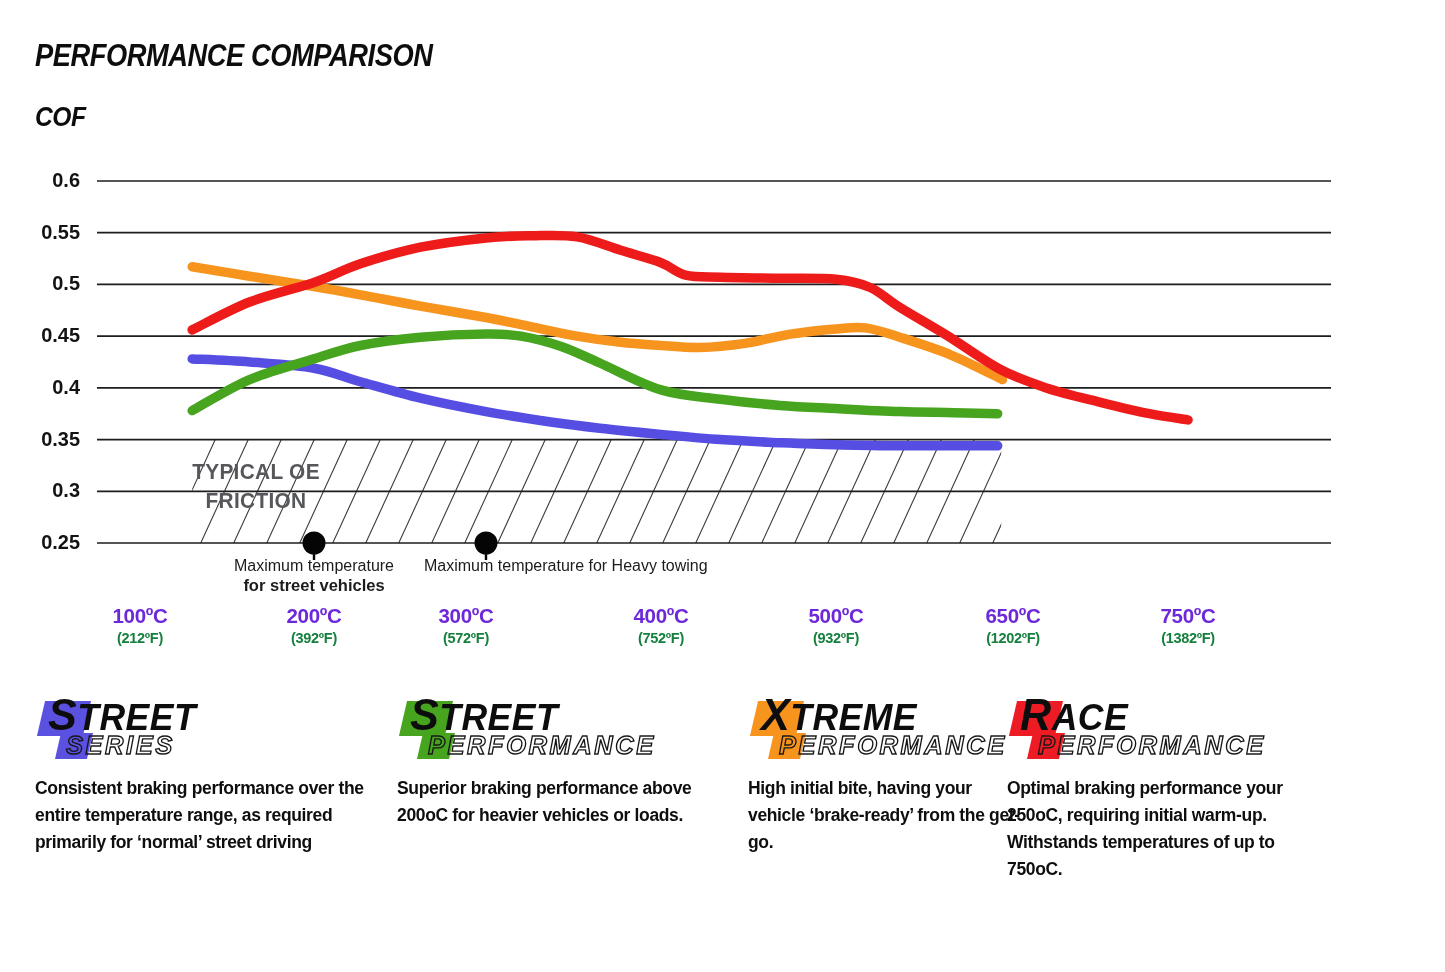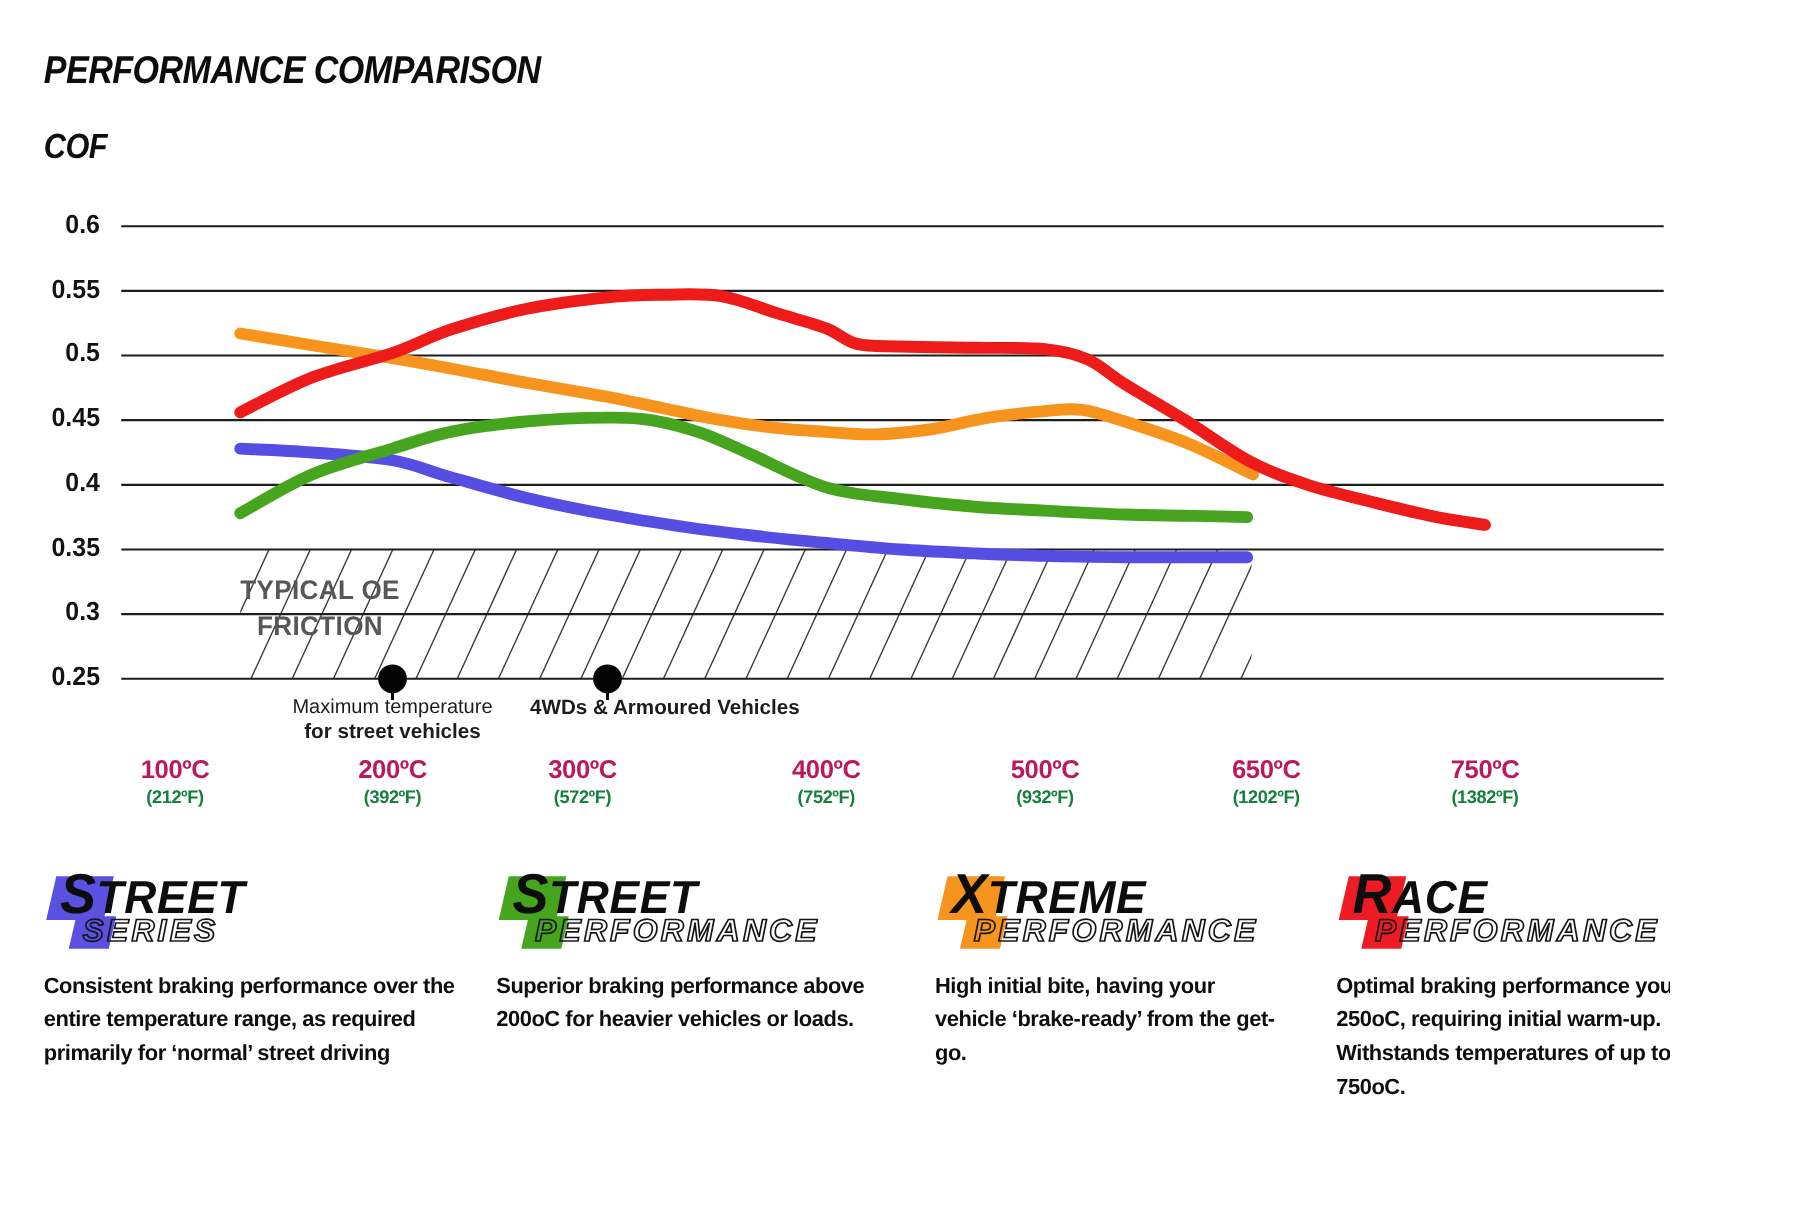--- a/index.html
+++ b/index.html
@@ -6,21 +6,21 @@
   #stage{position:relative;width:1336px;height:972px;background:#fff;overflow:hidden;
          font-family:"Liberation Sans",sans-serif;color:#111;}
   .hd{position:absolute;left:35px;font-style:italic;font-weight:900;color:#0d0d0d;
       transform:scaleX(0.88);transform-origin:left center;letter-spacing:-0.5px;white-space:nowrap;}
   #title{top:38px;font-size:31px;}
   #cof{top:101px;font-size:28px;}
   svg{position:absolute;left:0;top:0;}
   .ytick{position:absolute;left:18px;width:62px;text-align:right;font-size:21px;font-weight:700;
          color:#131313;transform:scaleX(0.95);transform-origin:right center;}
   .xtick{position:absolute;width:130px;text-align:center;top:604px;}
-  .xtick .c{font-size:20.5px;font-weight:700;color:#be185d;letter-spacing:-0.3px;}
+  .xtick .c{font-size:20.5px;font-weight:700;color:#6d28d9;letter-spacing:-0.3px;}
   .xtick .f{font-size:14.5px;font-weight:700;color:#15803d;margin-top:2px;letter-spacing:-0.3px;}
   .mnote{position:absolute;top:557px;line-height:18.5px;color:#1c1c1c;}
   .mnote .l1{font-size:16px;font-weight:400;}
   .mnote .l2{font-size:16.5px;font-weight:700;}
   #oelabel{position:absolute;left:143px;top:458px;width:226px;text-align:center;
            font-size:21.5px;font-weight:700;color:#56575a;line-height:28.5px;letter-spacing:0.3px;
            transform:scaleX(0.97);transform-origin:center;}
   .card{position:absolute;top:698px;}
   .logo{position:relative;height:70px;}
   .badge1{position:absolute;left:6px;top:3px;width:46px;height:35px;transform:skewX(-13deg);}
@@ -141,21 +141,21 @@
   <div id="oelabel">
       <div>TYPICAL OE</div>
       <div>FRICTION</div>
     </div>
   <div id="notes">
       <div class="mnote" style="left: 204px; width: 220px; text-align: center;">
         <div class="l1">Maximum temperature</div>
         <div class="l2">for street vehicles</div>
       </div>
       <div class="mnote" style="left: 424px; width: 310px; text-align: left;">
-        <div class="l2">4WDs &amp; Armoured Vehicles</div>
+        <div class="l1">Maximum temperature for Heavy towing</div>
       </div>
     </div>
   <div id="products">
       <div class="card" style="left: 35px; width: 330px;">
         <div class="logo">
           <div class="badge1" style="background: rgb(91, 81, 225);"></div>
           <div class="badge2" style="background: rgb(91, 81, 225);"></div>
           <div class="logo-l1"><span class="first">S</span><span class="rest">TREET</span></div>
           <div class="logo-l2">SERIES</div>
         </div>
@@ -172,21 +172,21 @@
       </div>
       <div class="card" style="left: 748px; width: 285px;">
         <div class="logo">
           <div class="badge1" style="background: rgb(247, 148, 30);"></div>
           <div class="badge2" style="background: rgb(247, 148, 30);"></div>
           <div class="logo-l1"><span class="first">X</span><span class="rest">TREME</span></div>
           <div class="logo-l2">PERFORMANCE</div>
         </div>
         <div class="desc" style="width: 285px;">High initial bite, having your vehicle ‘brake-ready’ from the get-go.</div>
       </div>
-      <div class="card" style="left: 1069px; width: 325px;">
+      <div class="card" style="left: 1007px; width: 325px;">
         <div class="logo">
           <div class="badge1" style="background: rgb(237, 28, 36);"></div>
           <div class="badge2" style="background: rgb(237, 28, 36);"></div>
           <div class="logo-l1"><span class="first">R</span><span class="rest">ACE</span></div>
           <div class="logo-l2">PERFORMANCE</div>
         </div>
         <div class="desc" style="width: 325px;">Optimal braking performance your 250oC, requiring initial warm-up. Withstands temperatures of up to 750oC.</div>
       </div>
     </div>
 </div>

